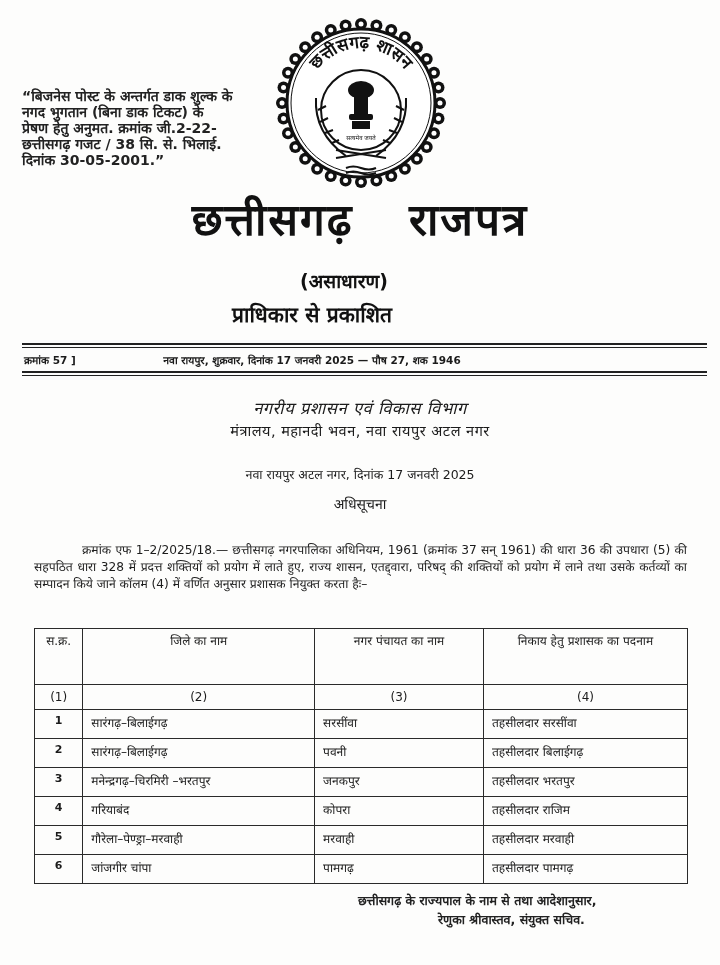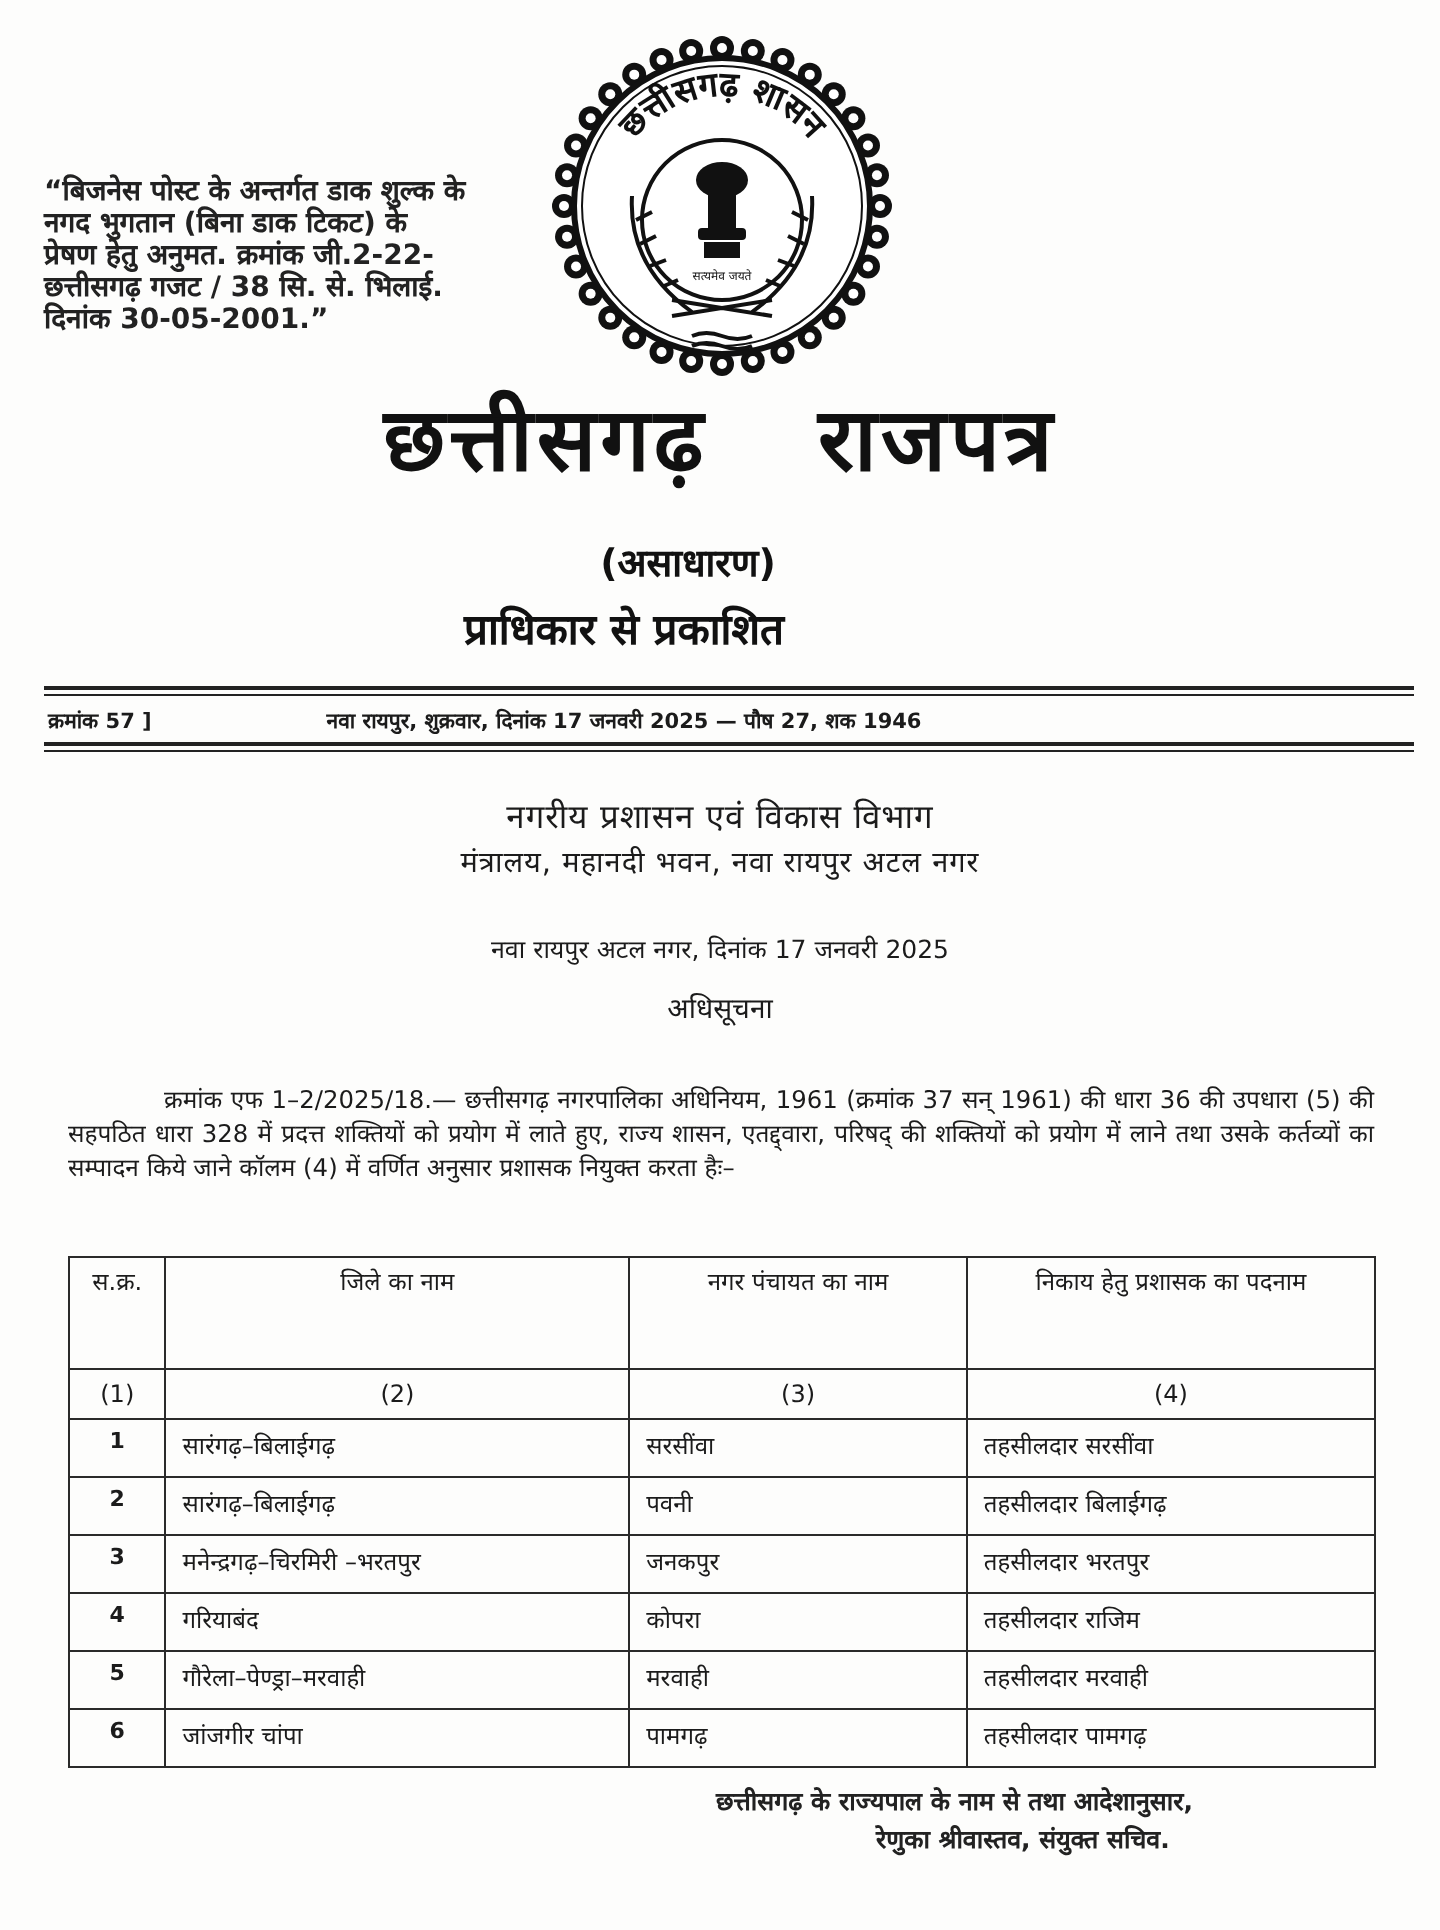--- a/index.html
+++ b/index.html
@@ -42,21 +42,21 @@
 
   
   .rule-double { left: 22px; width: 685px; height: 5px; border-top: 2px solid #222; border-bottom: 1px solid #222; box-sizing: border-box; }
   #rule-top { top: 343px; }
   #rule-bottom { top: 371px; }
   #issue-number { left: 24px; top: 353px; font-size: 10.5px; font-weight: bold; }
   #issue-date { left: 0; width: 584px; top: 353px; text-align: center; font-size: 10.5px; font-weight: bold; padding-left: 40px; box-sizing: border-box;}
 
   
   .center { left: 0; width: 720px; text-align: center; }
-  #dept-name { top: 396px; font-size: 16.5px; letter-spacing: 0.5px; }
+  #dept-name { top: 396px; font-size: 16.5px; letter-spacing: 0.5px; font-style: italic; }
   #dept-address { top: 420px; font-size: 14.5px; letter-spacing: 0.5px; }
   #notif-date { top: 466px; font-size: 12.5px; }
   #notif-title { top: 494px; font-size: 14px; }
 
   
   #body-text {
     left: 34px; top: 542px; width: 653px;
     font-size: 12.2px; line-height: 17px; text-align: justify;
     text-indent: 48px;
   }

